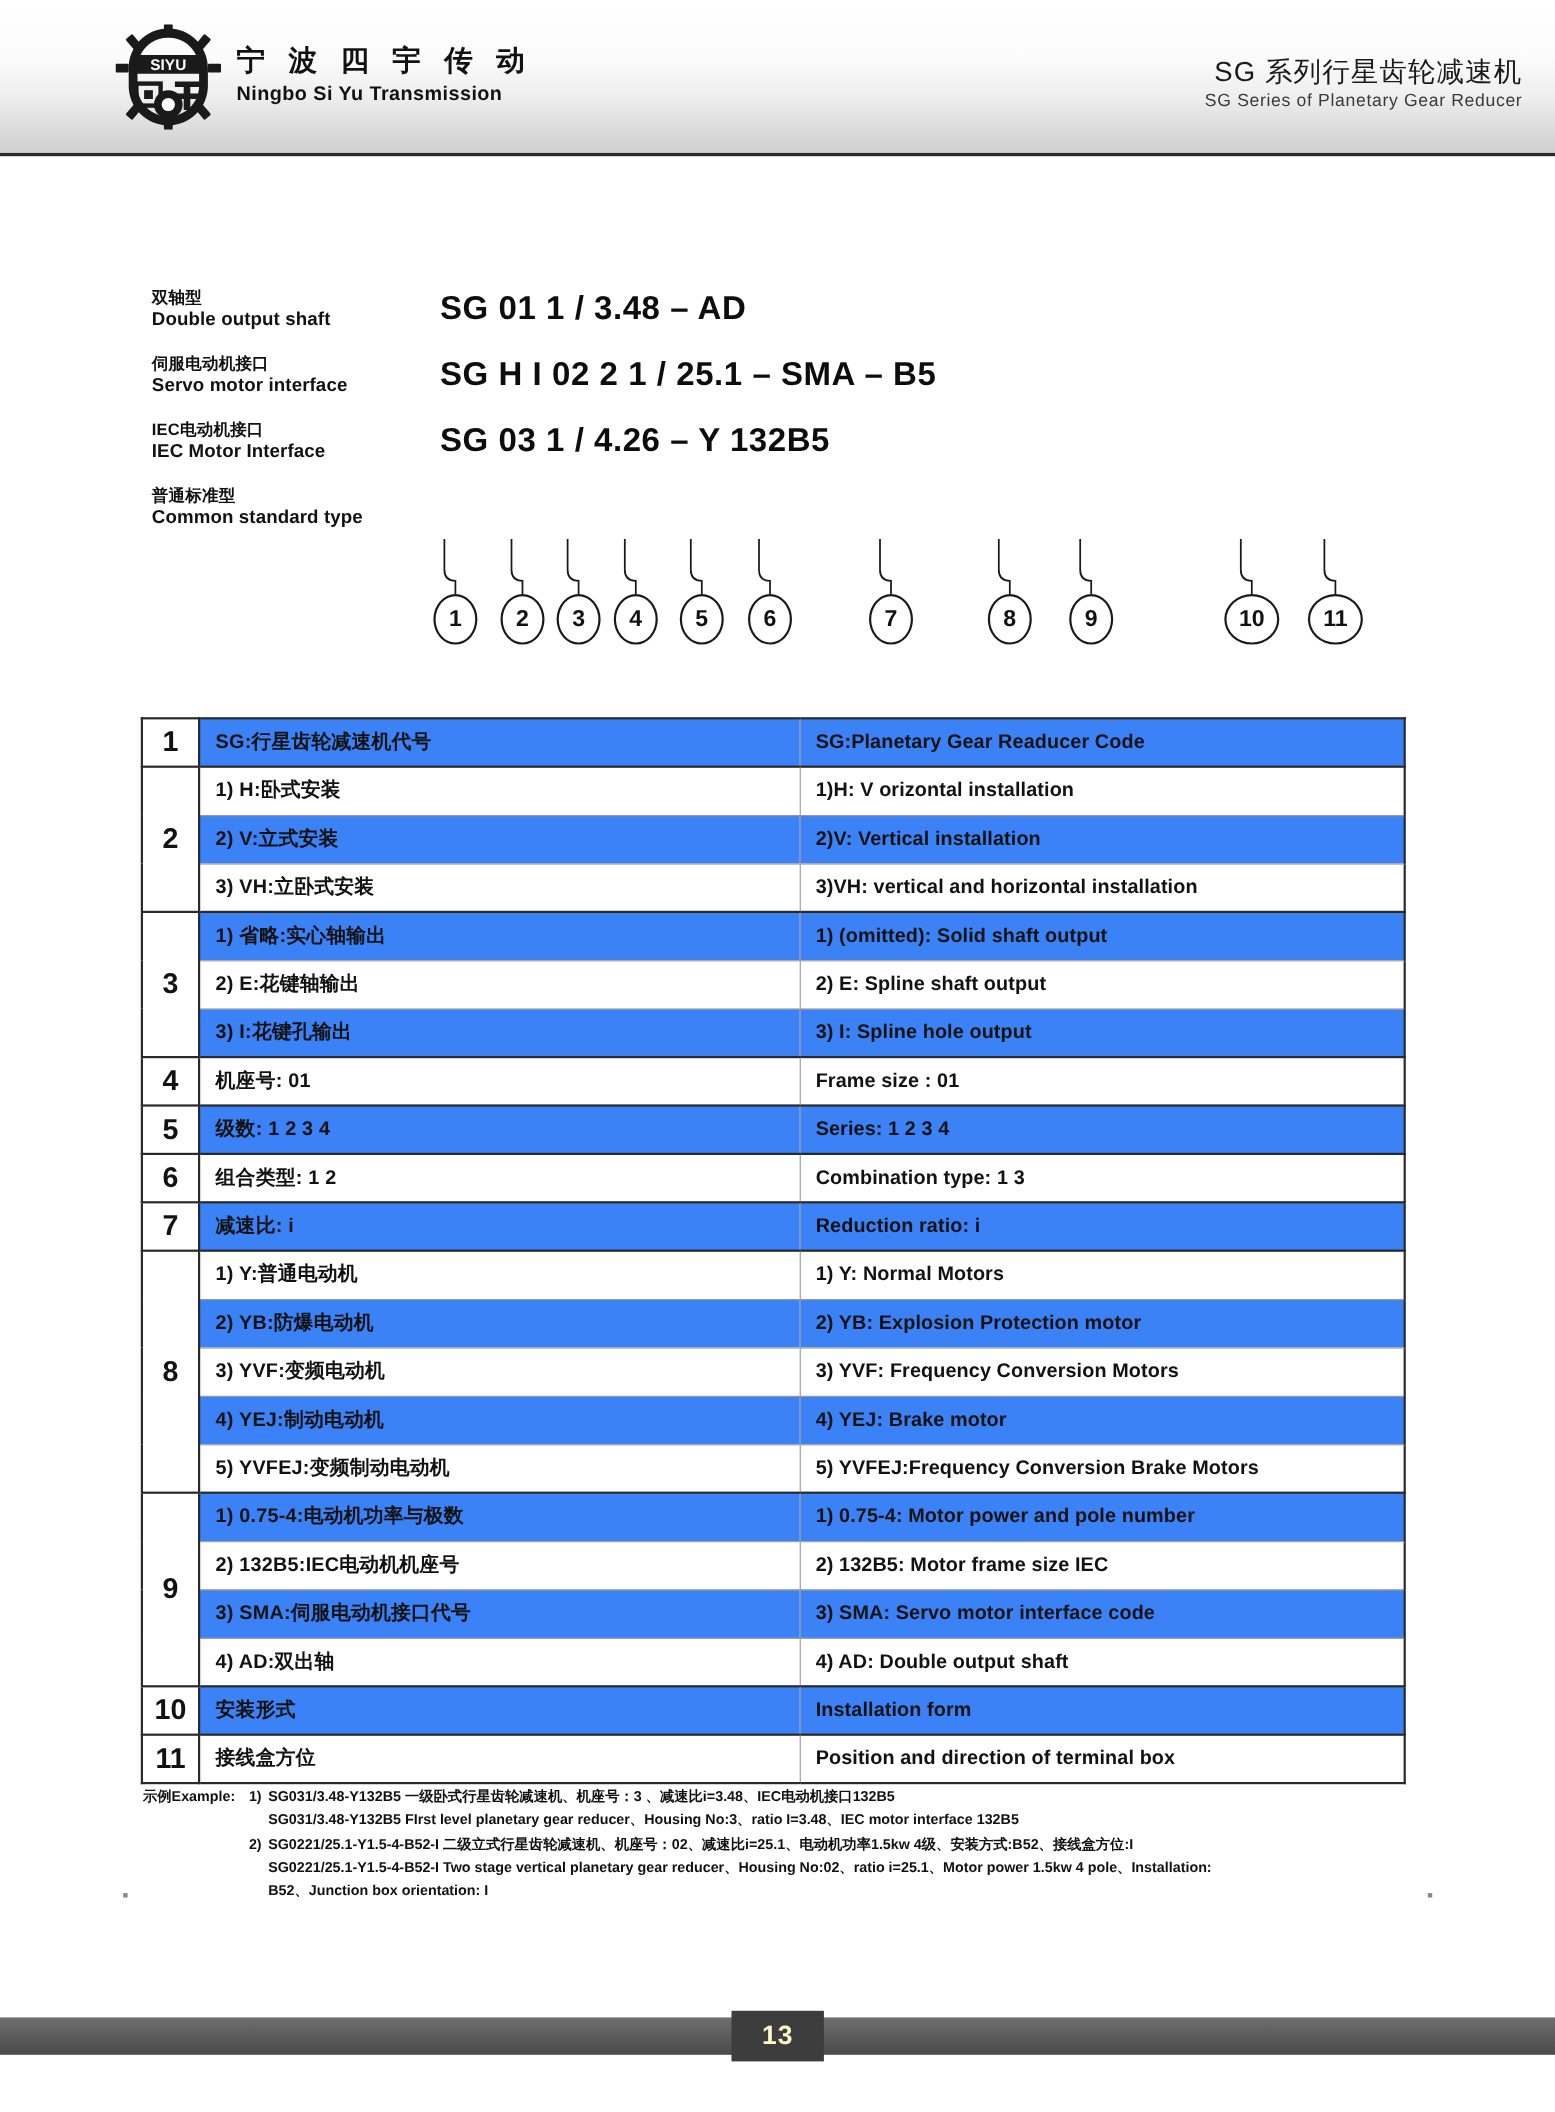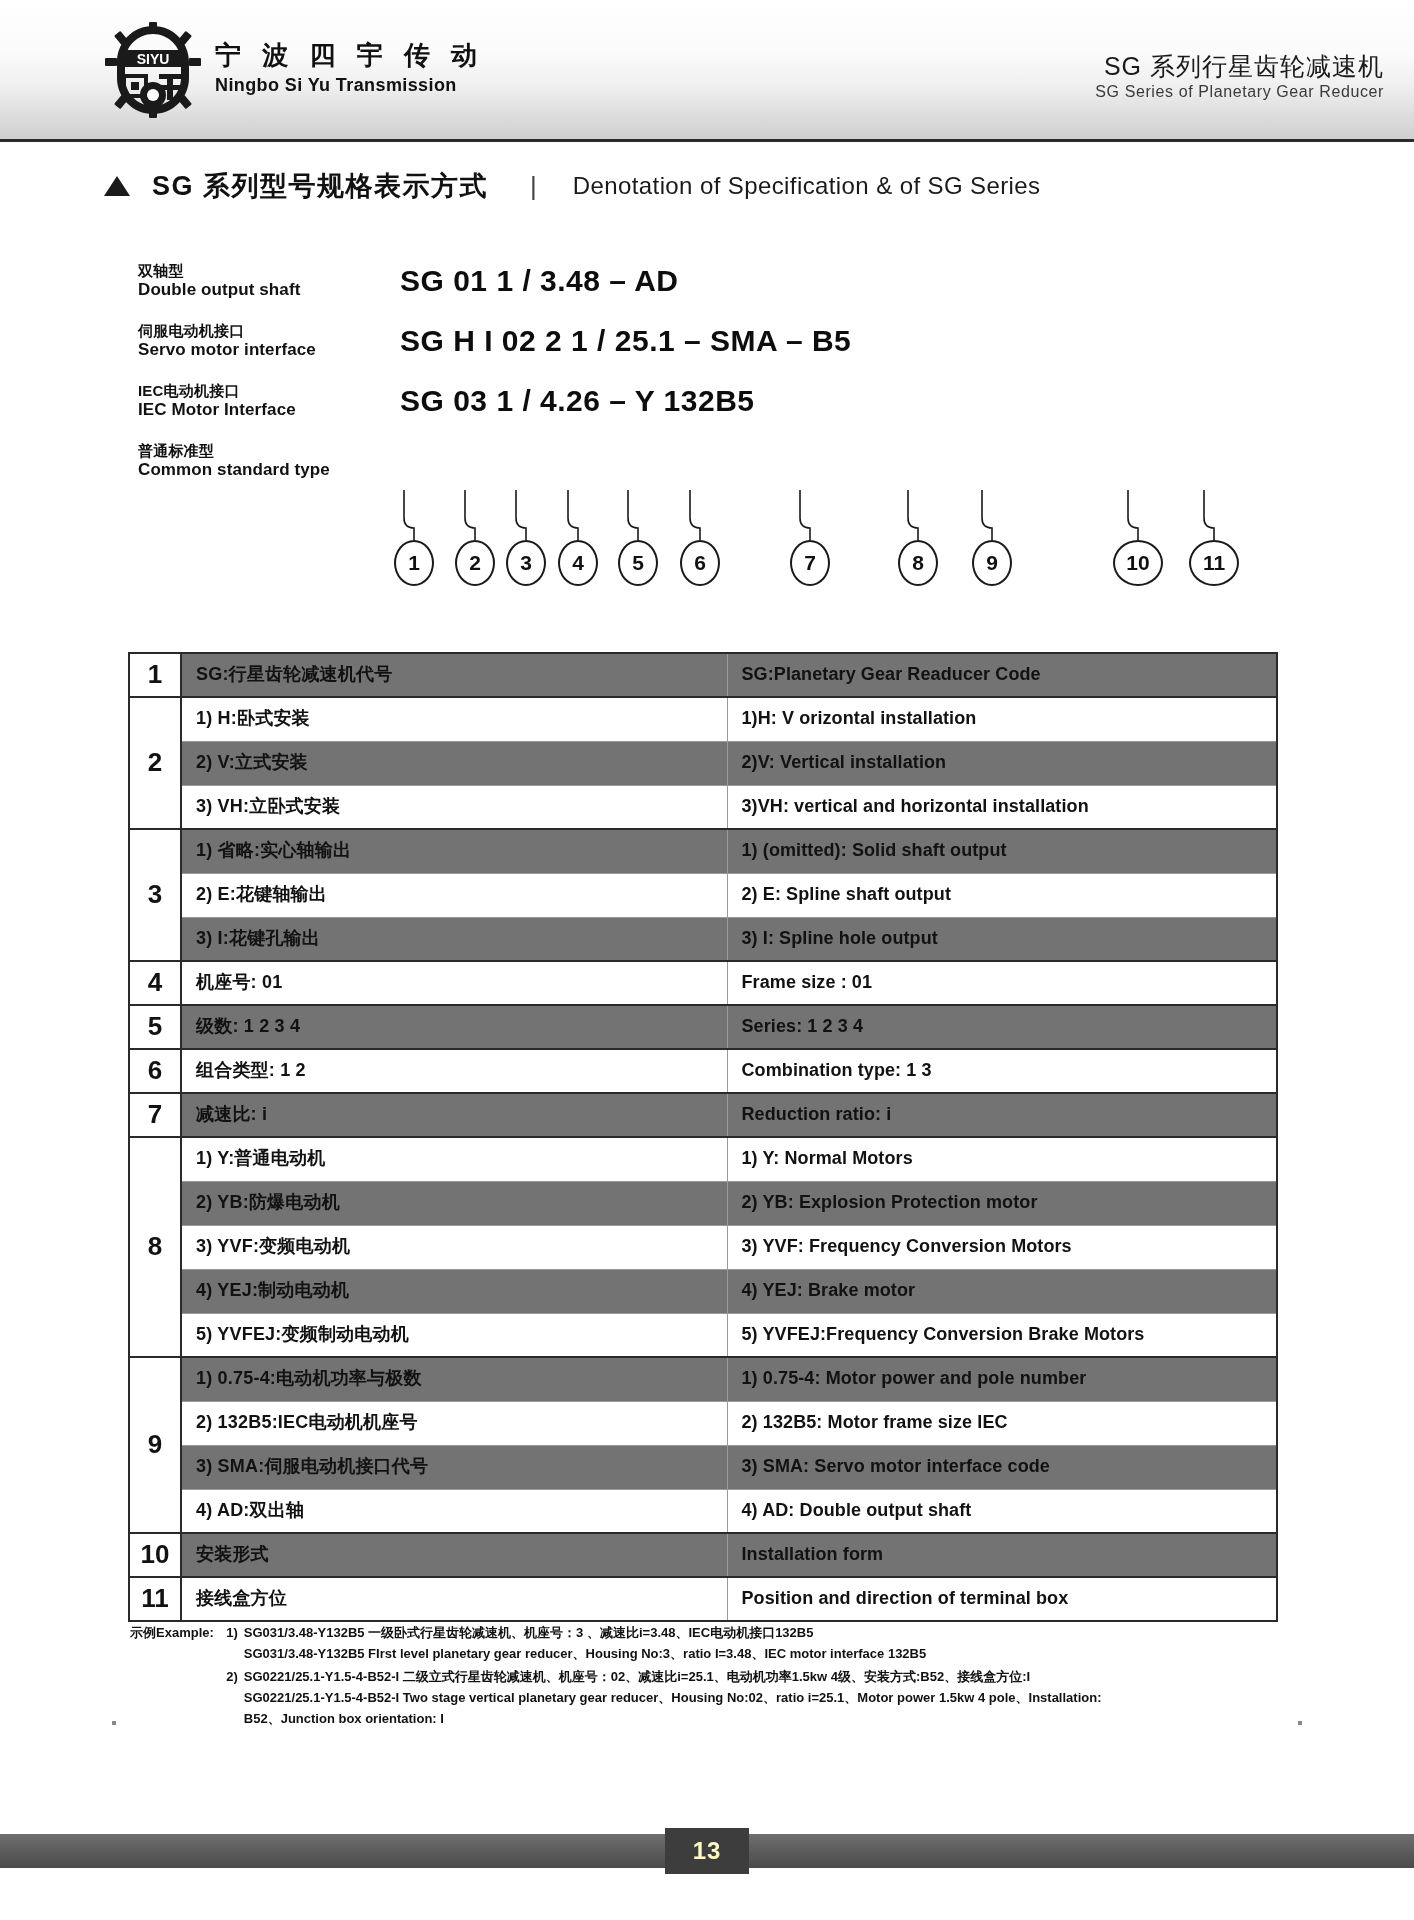--- a/index.html
+++ b/index.html
@@ -225,21 +225,21 @@
     text-align: center;
     font-size: 26px;
     font-weight: bold;
     padding: 0;
     border-left: 2px solid #2a2a2a;
     border-right: 2px solid #2a2a2a;
     background: #fff;
   }
   .tbl td.cn { width: 546px; font-weight: bold; letter-spacing: 0.2px; }
   .tbl td.en { width: 550px; font-weight: bold; letter-spacing: 0.1px; border-right: 2px solid #2a2a2a; }
-  .tbl tr.shade td.cn, .tbl tr.shade td.en { background: #737373; }
+  .tbl tr.shade td.cn, .tbl tr.shade td.en { background: #3b82f6; }
   .tbl tr.groupstart td { border-top: 2px solid #2a2a2a; }
   .tbl tr.groupend td { border-bottom: 2px solid #2a2a2a; }
 
   
   .examples {
     position: absolute;
     left: 130px;
     top: 1622px;
     width: 1150px;
     font-size: 13px;
@@ -326,26 +326,20 @@
       </div>
 
       <div class="header-title">
         <div class="header-title-cn">SG 系列行星齿轮减速机</div>
         <div class="header-title-en">SG  Series of Planetary Gear Reducer</div>
       </div>
 
     </div>
   </div>
 
-  <div class="section-head">
-    <div class="tri"></div>
-    <div class="sec-cn">SG  系列型号规格表示方式</div>
-    <div class="sec-bar">|</div>
-    <div class="sec-en">Denotation of Specification &amp;  of SG  Series</div>
-  </div>
 
   <div class="designation">
 
     <div class="dsg-row" style="top:0;">
       <div class="dsg-label">
         <div class="cn">双轴型</div>
         <div class="en">Double output shaft</div>
       </div>
       <div class="dsg-code" style="left:400px;">SG                01  1        / 3.48  –     AD</div>
     </div>

